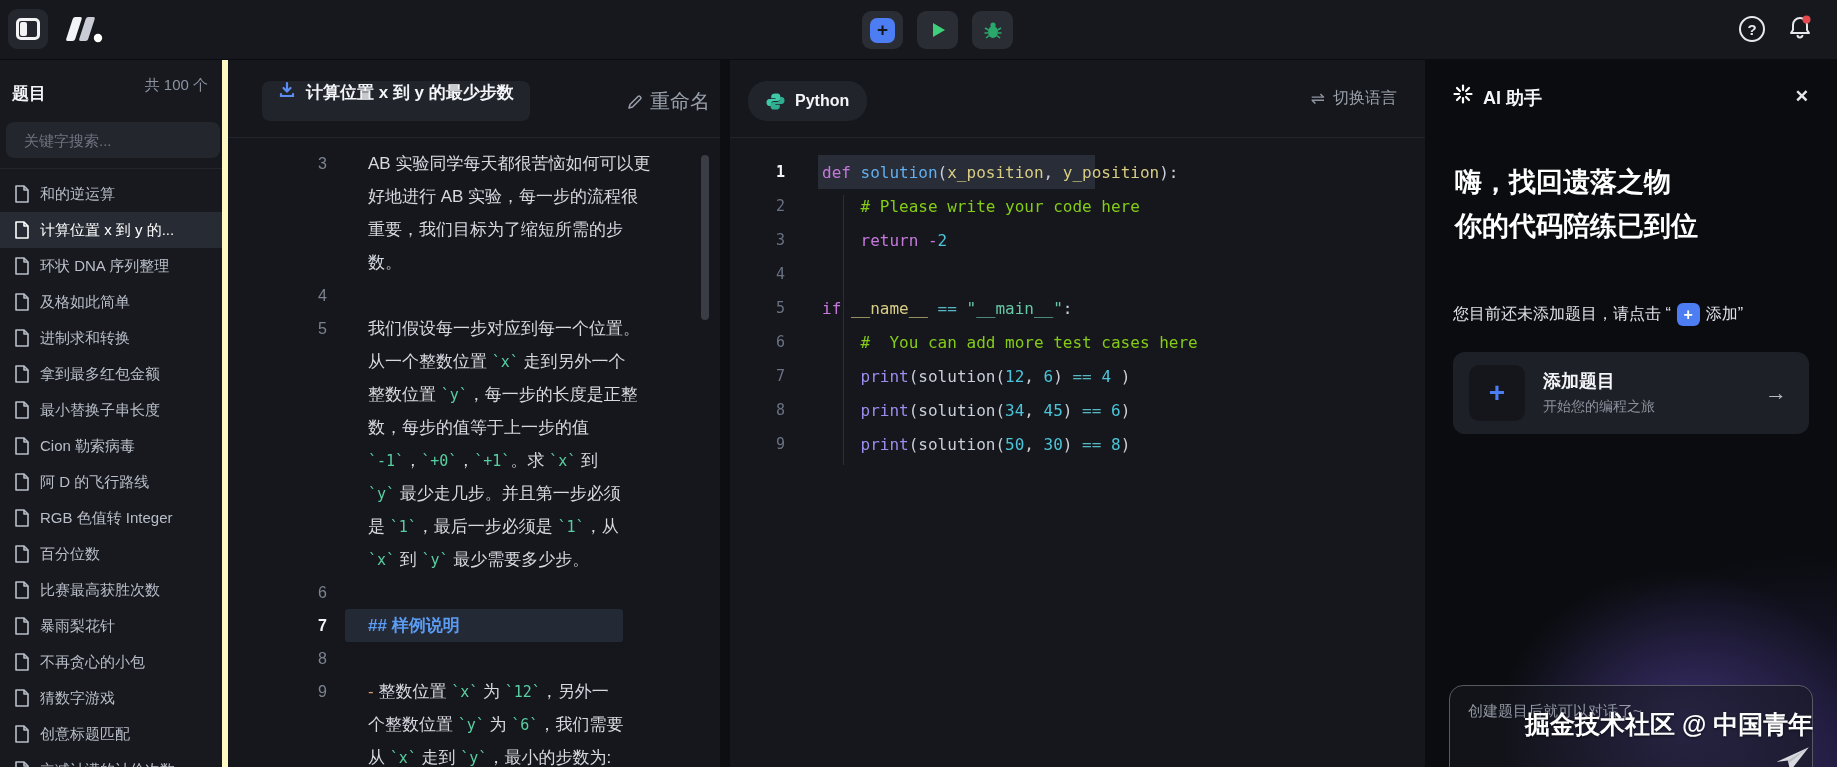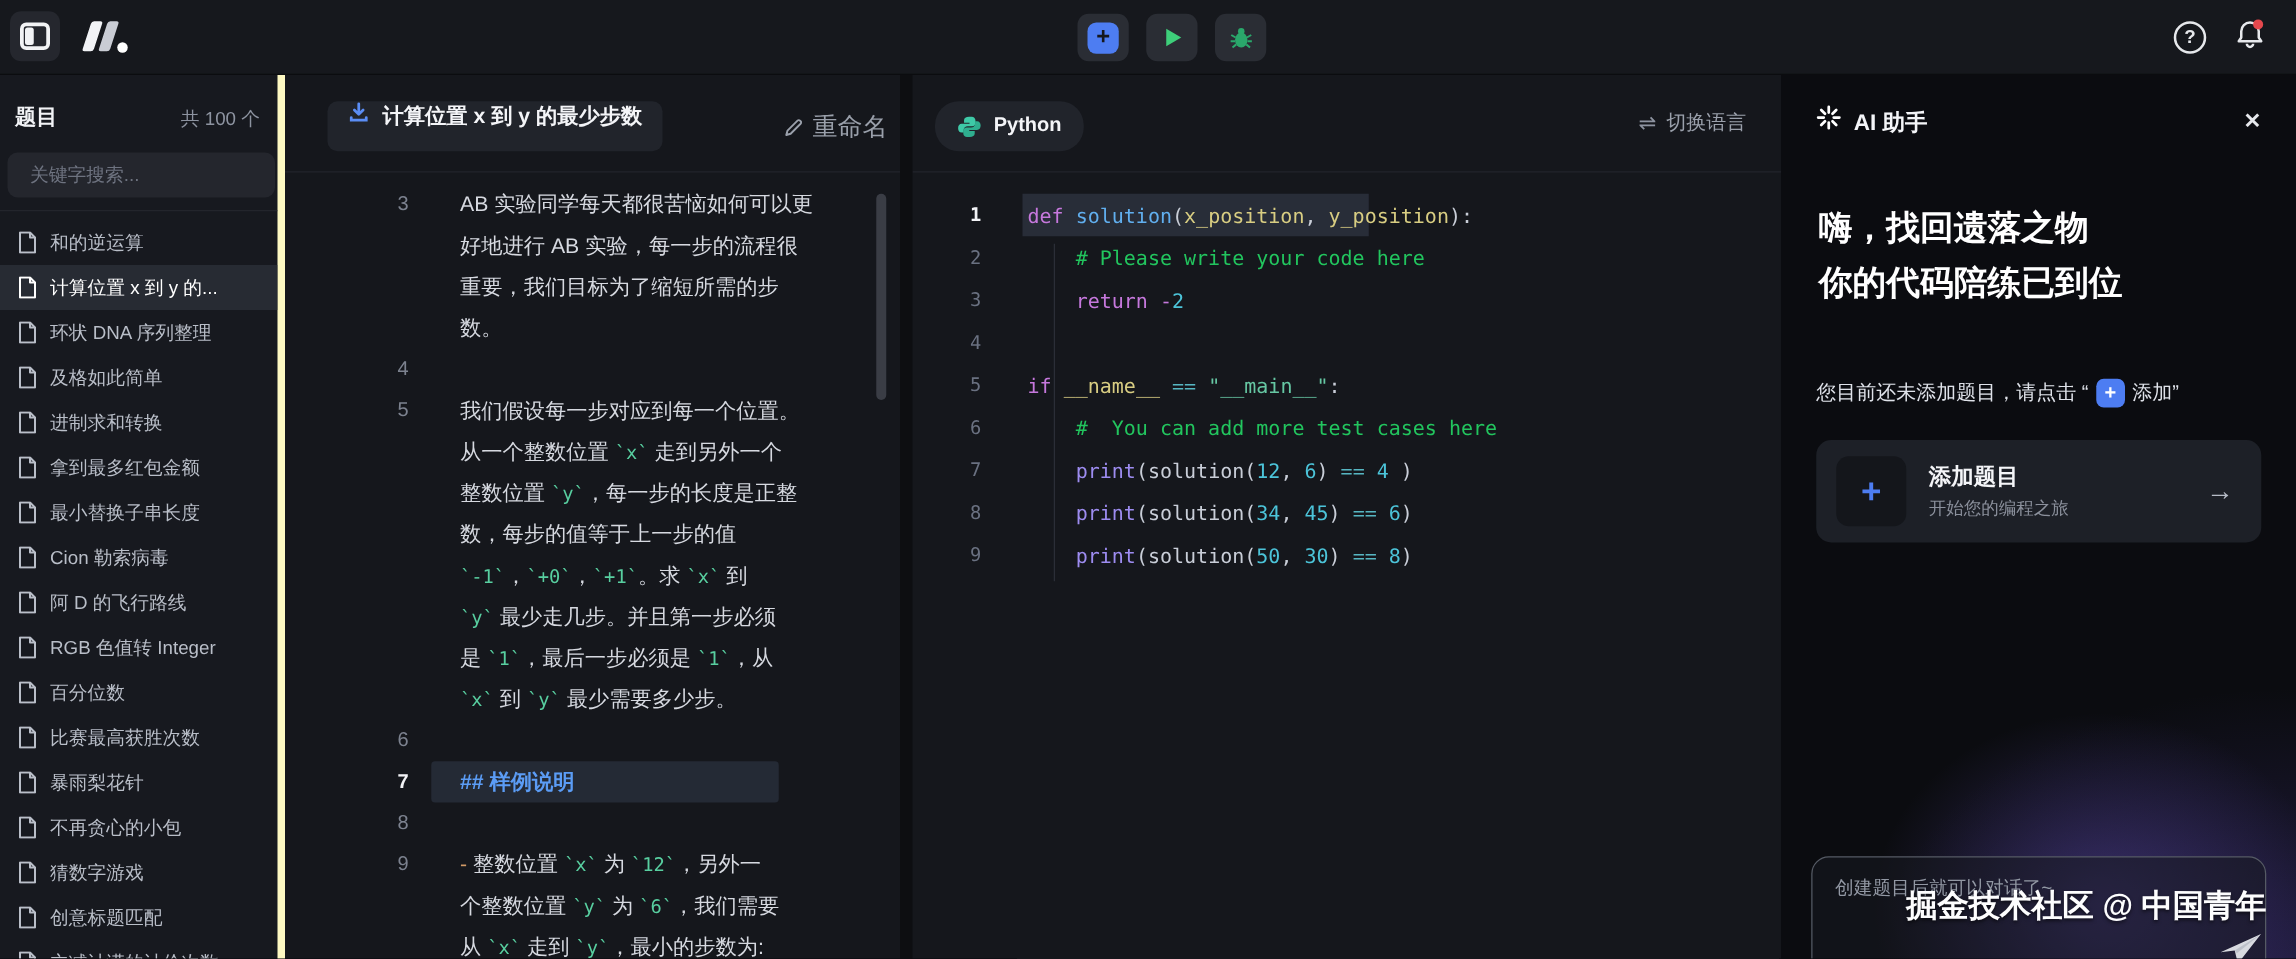--- a/index.html
+++ b/index.html
@@ -16,21 +16,21 @@
   .tb-actions { position:absolute; left:862px; top:11px; display:flex; gap:14px; }
   .tb-btn { width:41px; height:38px; border-radius:9px; background:#2a2d34; display:flex; align-items:center; justify-content:center; cursor:pointer; }
   .chip-add { width:25px; height:25px; border-radius:7px; background:#4d7df2; color:#15171c; font-weight:bold; font-size:19px; line-height:23px; text-align:center; }
   .tb-right { position:absolute; right:24px; top:14px; display:flex; gap:22px; align-items:center; }
   .help-circle { width:26px; height:26px; border-radius:50%; border:2px solid #e6e8ec; color:#e6e8ec; font-size:15px; font-weight:bold; display:flex; align-items:center; justify-content:center; cursor:pointer; }
 
   
   .sidebar { position:absolute; left:0; top:60px; width:228px; height:707px; background:#17191f; border-right:6px solid #fef9c3; overflow:hidden; }
   .sb-head { position:absolute; left:0; top:0; width:100%; height:62px; }
   .sb-title { position:absolute; left:12px; top:22px; font-size:17px; font-weight:bold; color:#f2f3f6; }
-  .sb-count { position:absolute; right:14px; top:26px; font-size:15px; color:#8d93a0;margin-left:37px; }
+  .sb-count { position:absolute; right:14px; top:16px; font-size:15px; color:#8d93a0;margin-left:37px; }
   .sb-search { position:absolute; left:6px; top:62px; width:214px; height:36px; background:#24262d; border-radius:8px; display:flex; align-items:center; padding:0 10px; gap:8px; }
   .sb-search input { flex:1; background:transparent; border:none; outline:none; color:#cfd3da; font-size:15px; font-family:inherit; }
   .sb-search input::placeholder { color:#6e7380; }
   .sb-divider { position:absolute; left:0; top:108px; width:100%; height:1px; background:#23252c; }
   .sb-list { position:absolute; left:0; top:116px; width:100%; }
   .sb-item { display:flex; align-items:center; height:36px; padding:0 10px 0 14px; gap:10px; color:#b9bec8; font-size:15px; cursor:pointer; white-space:nowrap; }
   .sb-item.sel { background:#272b33; color:#ffffff; }
   .sb-item svg { flex:0 0 auto; }
   .sb-item .lbl { overflow:hidden; text-overflow:ellipsis; }
 
@@ -59,21 +59,21 @@
   .switch-lang { position:absolute; right:28px; top:28px; display:flex; align-items:center; gap:8px; color:#9aa0ab; font-size:16px; cursor:pointer; }
   .switch-lang .ar { font-size:17px; color:#8d93a0; }
   .code-body { position:absolute; left:0; top:78px; width:100%; bottom:0; padding-top:17px; font-family:"DejaVu Sans Mono",monospace; font-size:16px; }
   .code-row { position:relative; display:flex; height:34px; align-items:center; }
   .code-gutter { width:55px; text-align:right; color:#6a7181; font-size:15px; flex:0 0 auto; font-family:"DejaVu Sans Mono",monospace; }
   .code-gutter.bold { color:#f2f3f6; font-weight:bold; }
   .code-line { position:relative; margin-left:37px; white-space:pre; z-index:1; }
   .code-hl { position:absolute; left:88px; top:0; width:277px; height:34px; background:#282d38; z-index:0; }
   .indent-guide { position:absolute; left:843px; top:195px; width:1px; height:270px; background:#2b2e37; }
   .tk-kw { color:#c678dd; } .tk-fn { color:#61afef; } .tk-pa { color:#d8cd82; }
-  .tk-pu { color:#c9ced8; } .tk-cm { color:#22c55e; } .tk-nu { color:#4cc4d9; }
+  .tk-pu { color:#c9ced8; } .tk-cm { color:#84cc16; } .tk-nu { color:#4cc4d9; }
   .tk-st { color:#66c7a3; } .tk-op { color:#56b6c2; } .tk-bi { color:#9d8cf0; }
   .tk-tx { color:#c9ced8; }
 
   
   .ai { position:absolute; left:1425px; top:60px; width:412px; height:707px; overflow:hidden;
         background: radial-gradient(260px 220px at 62% 94%, rgba(108,86,204,.40), rgba(108,86,204,0) 70%),
                     radial-gradient(460px 320px at 98% 102%, rgba(86,66,176,.30), rgba(0,0,0,0) 72%),
                     #0b0c10; }
   .ai-head { position:absolute; left:0; top:0; width:100%; height:60px; }
   .ai-title { position:absolute; left:58px; top:26px; font-size:18px; font-weight:bold; color:#f4f5f8; }

